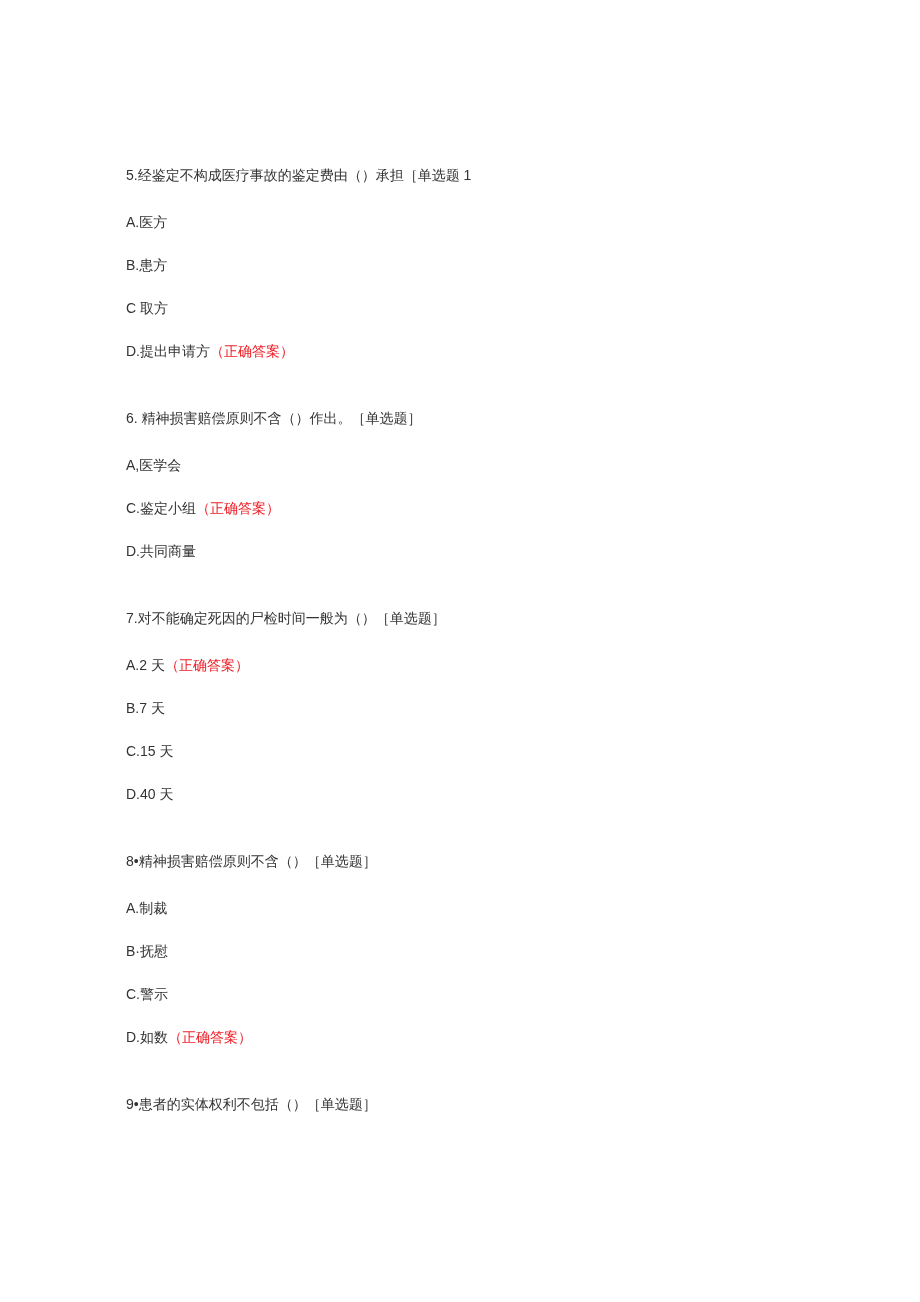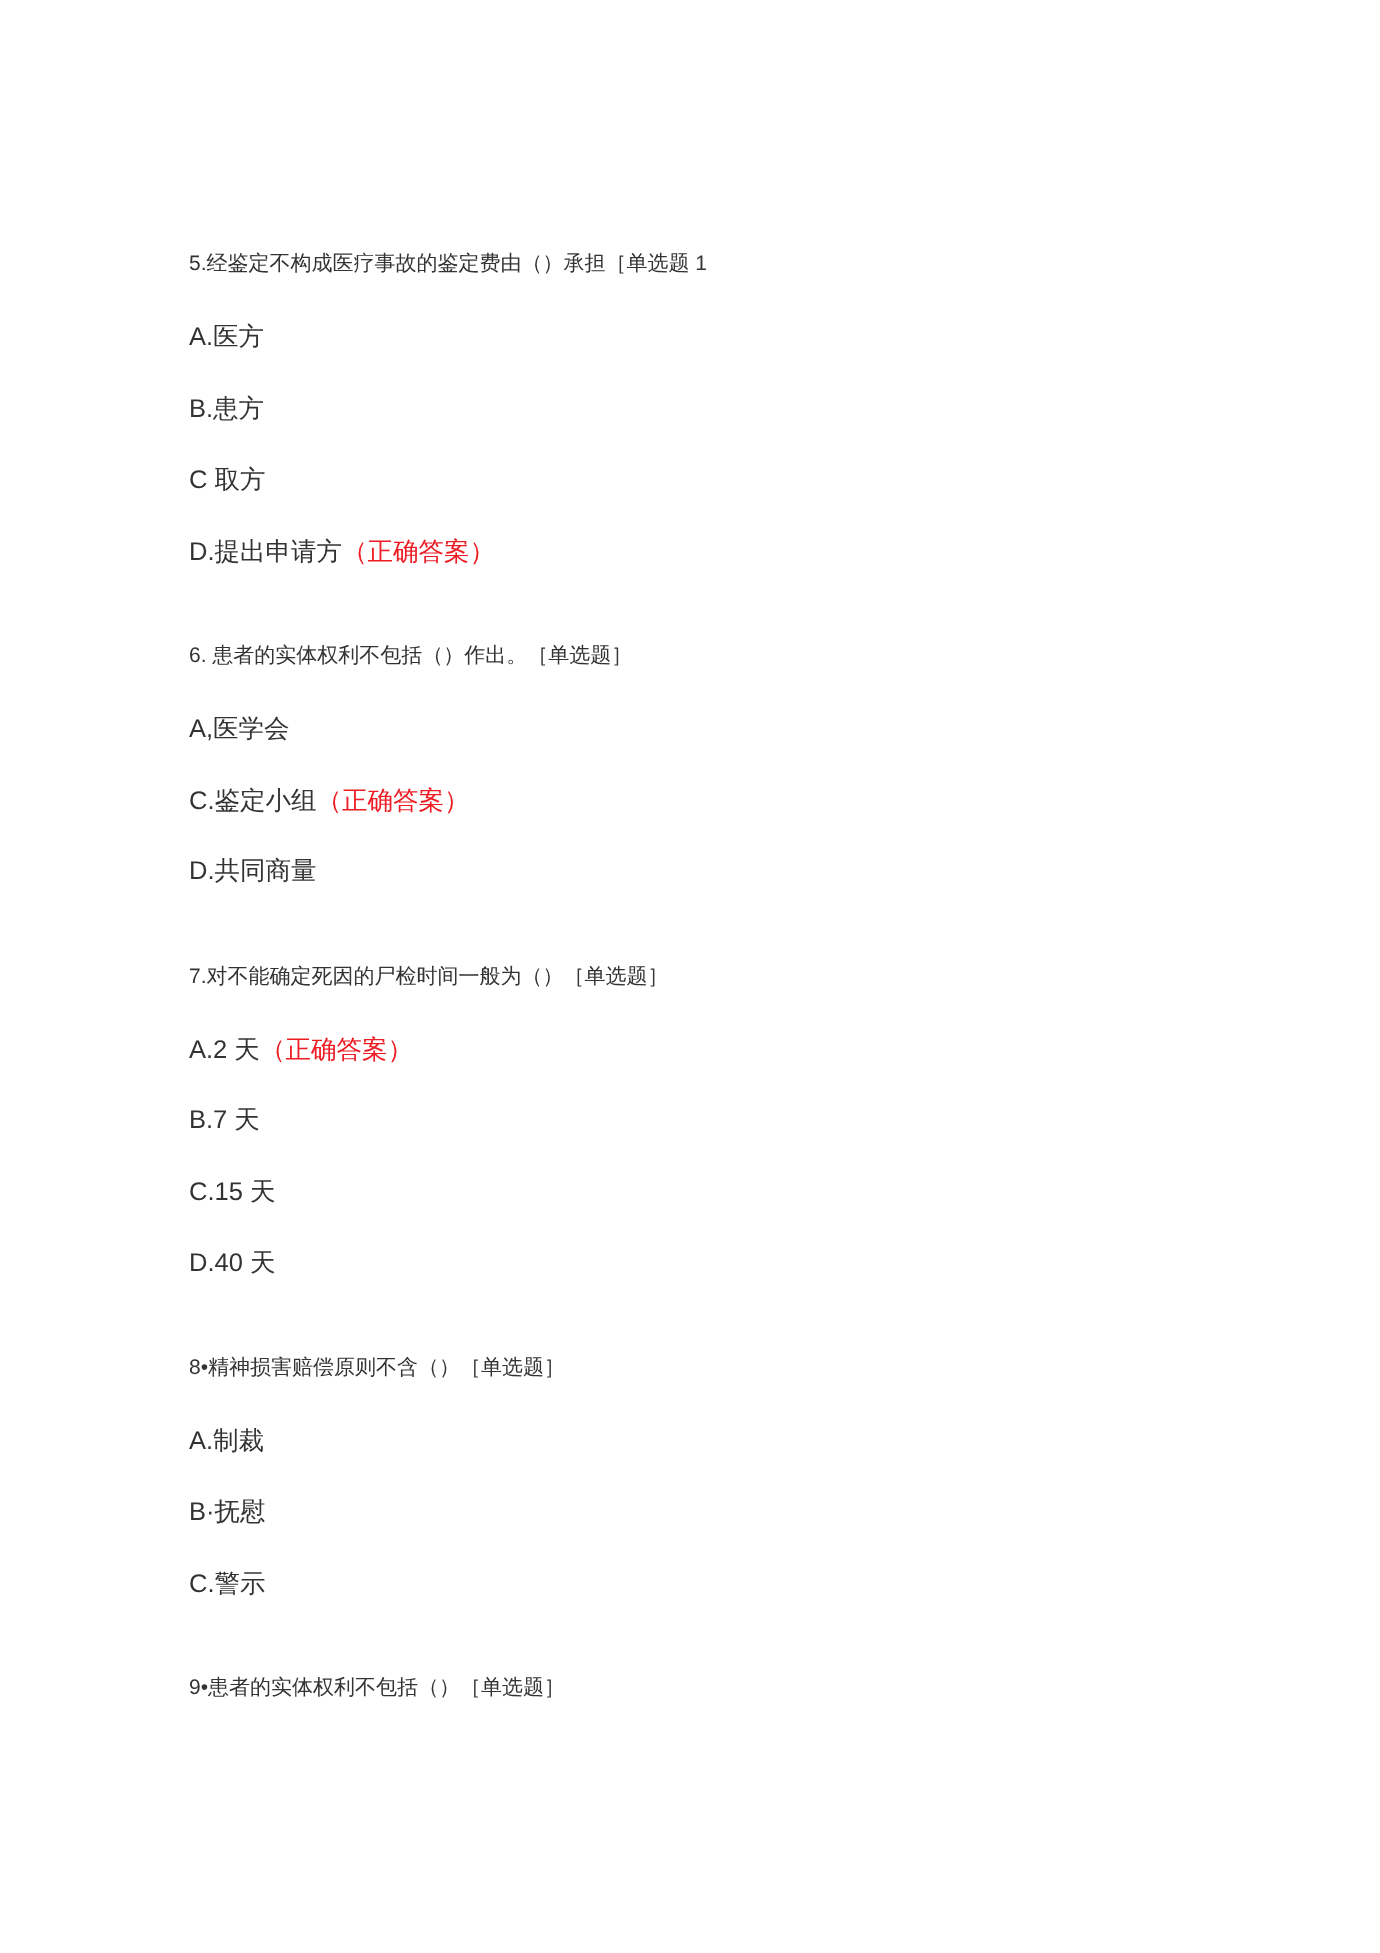--- a/index.html
+++ b/index.html
@@ -18,21 +18,21 @@
     .question-block {
       margin-bottom: 46px;
     }
     .question-text {
       font-size: 14px;
       line-height: 1.5;
       margin-bottom: 26px;
       color: #333;
     }
     .option {
-      font-size: 17px;
+      font-size: 14px;
       line-height: 1.5;
       margin-bottom: 22px;
       color: #333;
     }
     .option:last-child {
       margin-bottom: 0;
     }
     .letter {
       font-family: Arial, sans-serif;
     }
@@ -46,37 +46,38 @@
 
 <div class="question-block">
   <p class="question-text"><span class="letter">5.</span><span>经鉴定不构成医疗事故的鉴定费由（）承担［单选题 1</span></p>
   <p class="option"><span class="letter">A.</span><span>医方</span></p>
   <p class="option"><span class="letter">B.</span><span>患方</span></p>
   <p class="option"><span class="letter">C</span><span> 取方</span></p>
   <p class="option"><span class="letter">D.</span><span>提出申请方</span><span class="correct">（正确答案）</span></p>
 </div>
 
 <div class="question-block">
-  <p class="question-text"><span class="letter">6. </span><span>患者的实体权利不包括（）作出。［单选题］</span></p>
+  <p class="question-text"><span class="letter">6. </span><span>精神损害赔偿原则不含（）作出。［单选题］</span></p>
   <p class="option"><span class="letter">A,</span><span>医学会</span></p>
   <p class="option"><span class="letter">C.</span><span>鉴定小组</span><span class="correct">（正确答案）</span></p>
   <p class="option"><span class="letter">D.</span><span>共同商量</span></p>
 </div>
 
 <div class="question-block">
   <p class="question-text"><span class="letter">7.</span><span>对不能确定死因的尸检时间一般为（）［单选题］</span></p>
   <p class="option"><span class="letter">A.</span><span>2 天</span><span class="correct">（正确答案）</span></p>
   <p class="option"><span class="letter">B.</span><span>7 天</span></p>
   <p class="option"><span class="letter">C.</span><span>15 天</span></p>
   <p class="option"><span class="letter">D.</span><span>40 天</span></p>
 </div>
 
 <div class="question-block">
   <p class="question-text"><span class="letter">8•</span><span>精神损害赔偿原则不含（）［单选题］</span></p>
   <p class="option"><span class="letter">A.</span><span>制裁</span></p>
   <p class="option"><span class="letter">B·</span><span>抚慰</span></p>
   <p class="option"><span class="letter">C.</span><span>警示</span></p>
+  <p class="option"><span class="letter">D.</span><span>如数</span><span class="correct">（正确答案）</span></p>
 </div>
 
 <div class="question-block">
   <p class="question-text"><span class="letter">9•</span><span>患者的实体权利不包括（）［单选题］</span></p>
 
 </div>
 
 </body></html>

